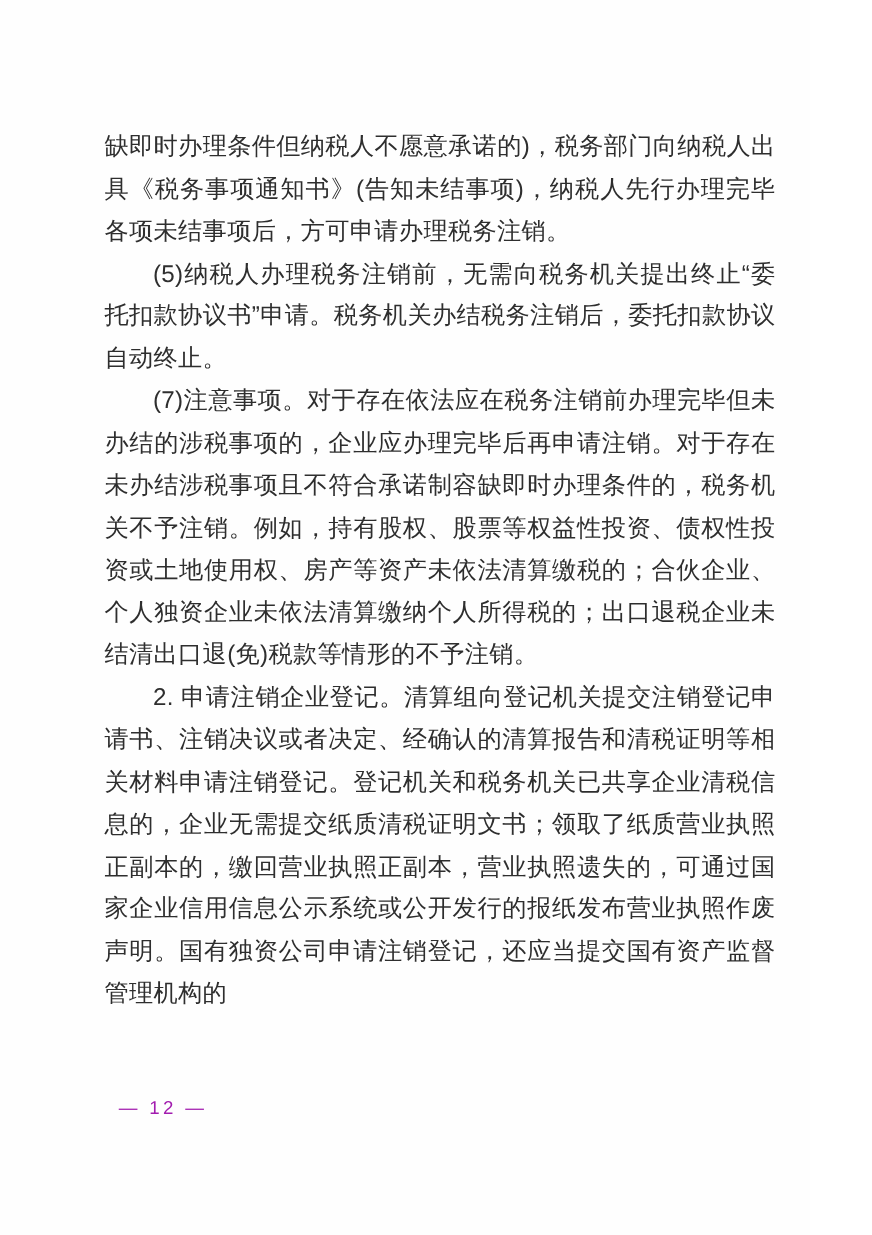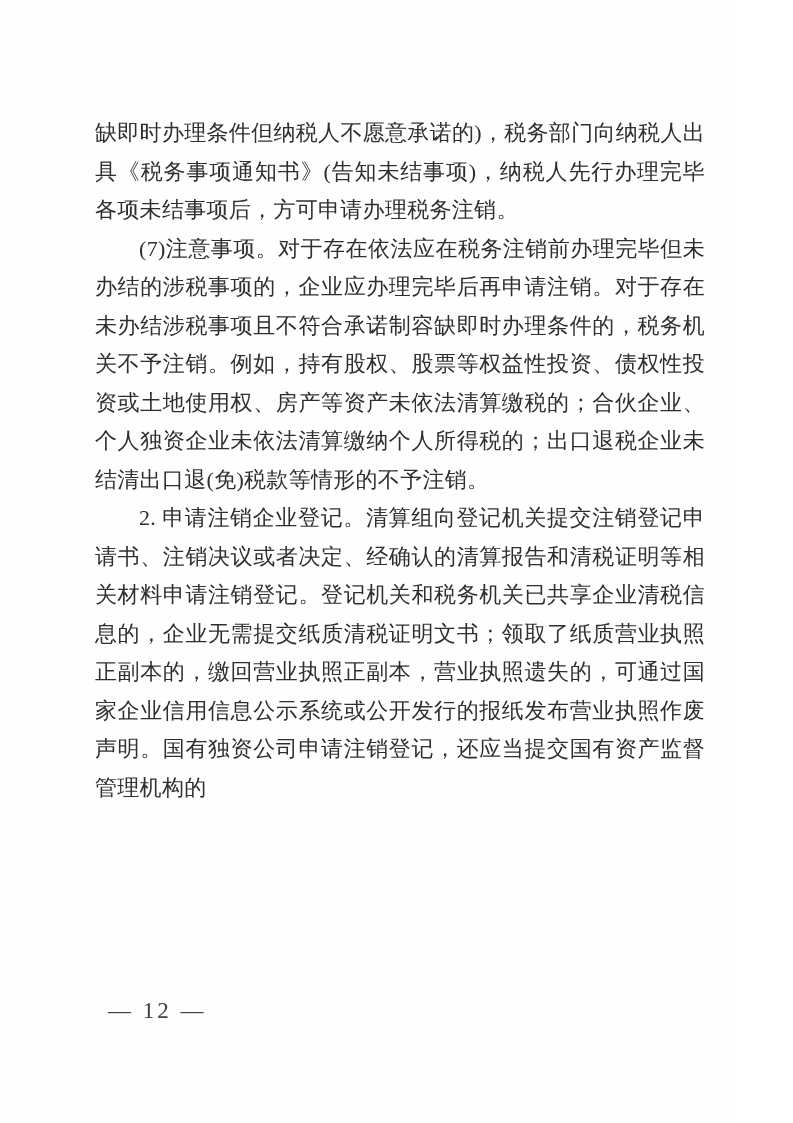--- a/index.html
+++ b/index.html
@@ -7,21 +7,21 @@
     padding: 0;
     background: #ffffff;
   }
   .scan-page {
     position: relative;
     width: 736px;
     height: 1123px;
     background: #fefefee8;
     background-color: #fefefe;
     overflow: hidden;
-    font-family: Liberation Serif, serif;
+    font-family: Liberation Sans, sans-serif;
     color: #2e2e2e;
   }
   .text-block {
     position: absolute;
     left: 95px;
     top: 114px;
     width: 610px;
   }
   .para {
     margin: 0;
@@ -35,42 +35,43 @@
     color: #2e2e2e;
     font-weight: 400;
   }
   .para.indent {
     text-indent: 2em;
   }
   .page-footer {
     position: absolute;
     left: 108px;
     top: 998px;
-    font-size: 23px;
+    font-size: 17px;
     letter-spacing: 3px;
-    color: #404040;
+    color: #a21caf;
   }
   
   .speck {
     position: absolute;
     background: #d8d8d8;
     border-radius: 50%;
     width: 3px;
     height: 3px;
   }
   .speck.s1 { left: 780px; top: 72px; }
   .speck.s2 { left: 778px; top: 128px; width: 4px; height: 2px; }
 </style>
 </head>
 <body>
 
 <div class="scan-page">
 
   <main class="text-block">
     <p class="para">缺即时办理条件但纳税人不愿意承诺的)，税务部门向纳税人出具《税务事项通知书》(告知未结事项)，纳税人先行办理完毕各项未结事项后，方可申请办理税务注销。</p>
+    <p class="para indent">(5)纳税人办理税务注销前，无需向税务机关提出终止“委托扣款协议书”申请。税务机关办结税务注销后，委托扣款协议自动终止。</p>
     <p class="para indent">(7)注意事项。对于存在依法应在税务注销前办理完毕但未办结的涉税事项的，企业应办理完毕后再申请注销。对于存在未办结涉税事项且不符合承诺制容缺即时办理条件的，税务机关不予注销。例如，持有股权、股票等权益性投资、债权性投资或土地使用权、房产等资产未依法清算缴税的；合伙企业、个人独资企业未依法清算缴纳个人所得税的；出口退税企业未结清出口退(免)税款等情形的不予注销。</p>
     <p class="para indent">2. 申请注销企业登记。清算组向登记机关提交注销登记申请书、注销决议或者决定、经确认的清算报告和清税证明等相关材料申请注销登记。登记机关和税务机关已共享企业清税信息的，企业无需提交纸质清税证明文书；领取了纸质营业执照正副本的，缴回营业执照正副本，营业执照遗失的，可通过国家企业信用信息公示系统或公开发行的报纸发布营业执照作废声明。国有独资公司申请注销登记，还应当提交国有资产监督管理机构的</p>
   </main>
 
   <footer class="page-footer">
     <span>— 12 —</span>
   </footer>
 
   <span class="speck s1"></span>
   <span class="speck s2"></span>

